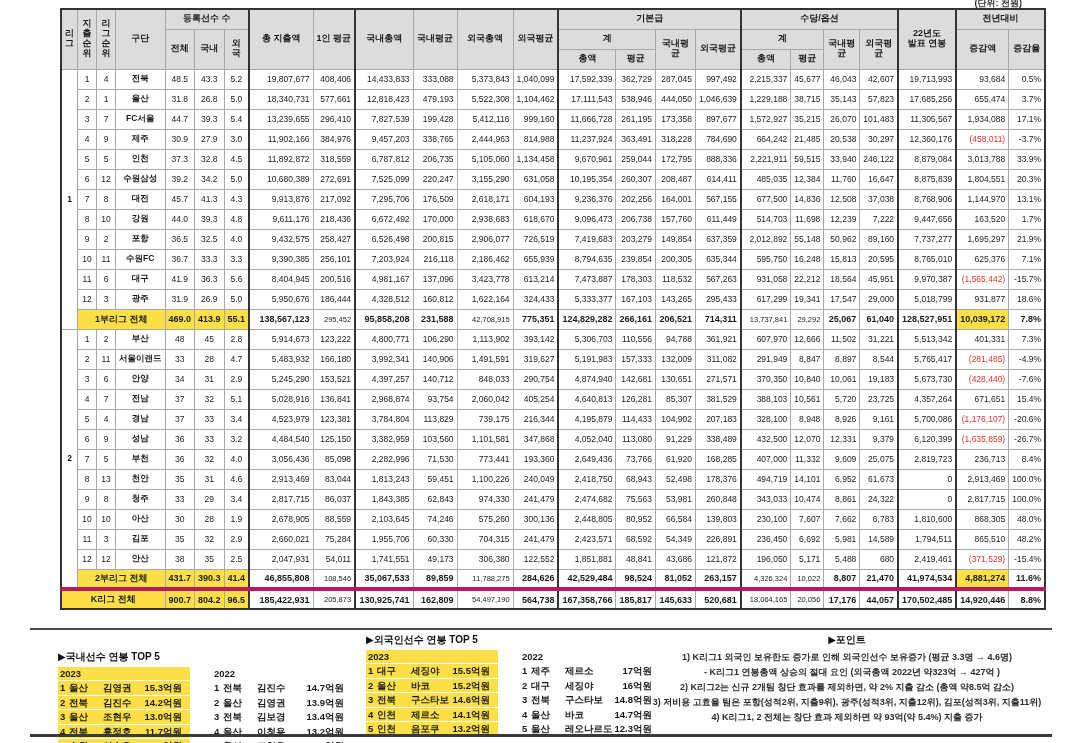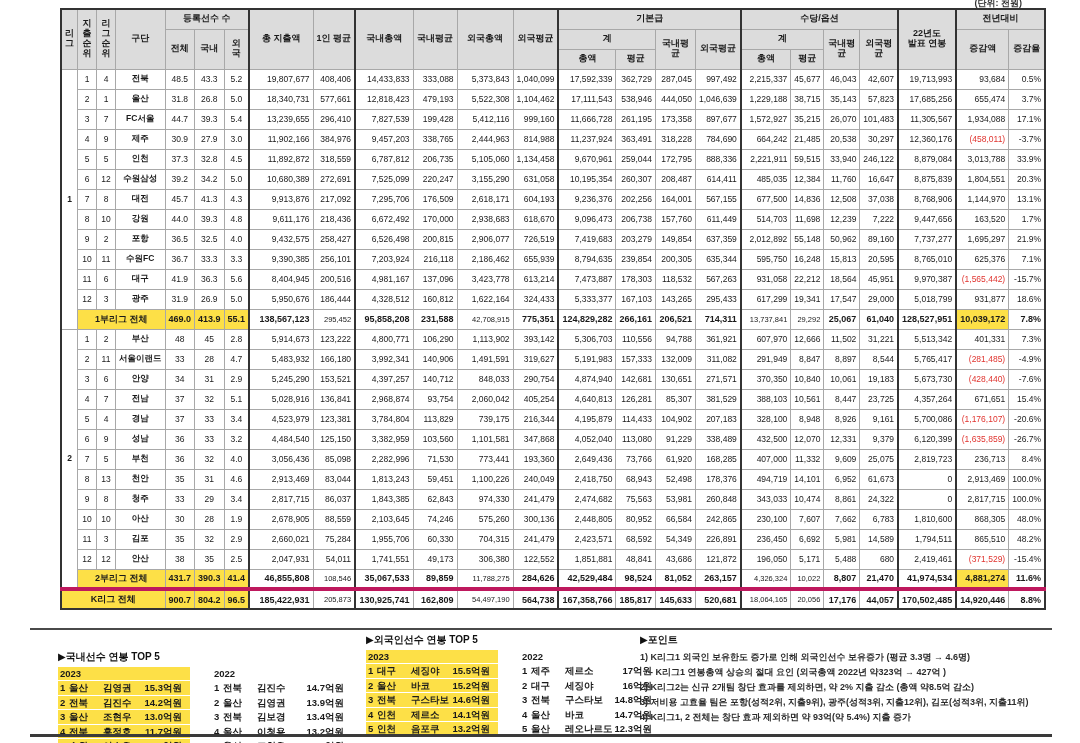--- a/index.html
+++ b/index.html
@@ -39,21 +39,21 @@
   .top5-cols { display:flex; gap:22px; }
   .top5-col { width:132px; font-size:9.5px; font-weight:bold; }
   .top5-col.y2022 { width:140px; }
   .top5-col.hl .top5-item, .top5-col.hl .year-label { border-bottom:1px solid #ffffff; }
   .year-label { height:14px; line-height:14px; padding-left:2px; }
   .top5-item { display:flex; height:14.5px; line-height:14.5px; padding:0 2px; }
   .top5-item .no { width:9px; }
   .top5-item .team { width:34px; }
   .top5-item .name { }
   .top5-item .pay { margin-left:auto; padding-right:6px; }
-  .points-block { position:absolute; left:640px; top:633px; width:414px; }
+  .points-block { position:absolute; left:640px; top:633px; width:414px;text-align:center; }
   .points-line { font-size:9px; font-weight:bold; color:#2b2b2b; line-height:15px; white-space:pre-wrap; }
 </style>
 </head>
 <body>
 
 <div id="page">
 
   <div class="unit-note">(단위: 천원)</div>
 
   <table class="salary">
@@ -537,21 +537,21 @@
           <td class="r bl">2,968,874</td>
           <td class="r">93,754</td>
           <td class="r">2,060,042</td>
           <td class="r">405,254</td>
           <td class="r bl">4,640,813</td>
           <td class="r">126,281</td>
           <td class="r">85,307</td>
           <td class="r">381,529</td>
           <td class="r bl">388,103</td>
           <td class="r">10,561</td>
-          <td class="r">8,447</td>
+          <td class="r">5,720</td>
           <td class="r">23,725</td>
           <td class="r bl">4,357,264</td>
           <td class="r bl">671,651</td>
           <td class="r">15.4%</td>
         </tr>
         <tr>
           <td class="c">5</td>
           <td class="c">4</td>
           <td class="c club">경남</td>
           <td class="c">37</td>
@@ -684,21 +684,21 @@
           <td class="c">1.9</td>
           <td class="r bl">2,678,905</td>
           <td class="r">88,559</td>
           <td class="r bl">2,103,645</td>
           <td class="r">74,246</td>
           <td class="r">575,260</td>
           <td class="r">300,136</td>
           <td class="r bl">2,448,805</td>
           <td class="r">80,952</td>
           <td class="r">66,584</td>
-          <td class="r">242,865</td>
+          <td class="r">139,803</td>
           <td class="r bl">230,100</td>
           <td class="r">7,607</td>
           <td class="r">7,662</td>
           <td class="r">6,783</td>
           <td class="r bl">1,810,600</td>
           <td class="r bl">868,305</td>
           <td class="r">48.0%</td>
         </tr>
         <tr>
           <td class="c">11</td>

